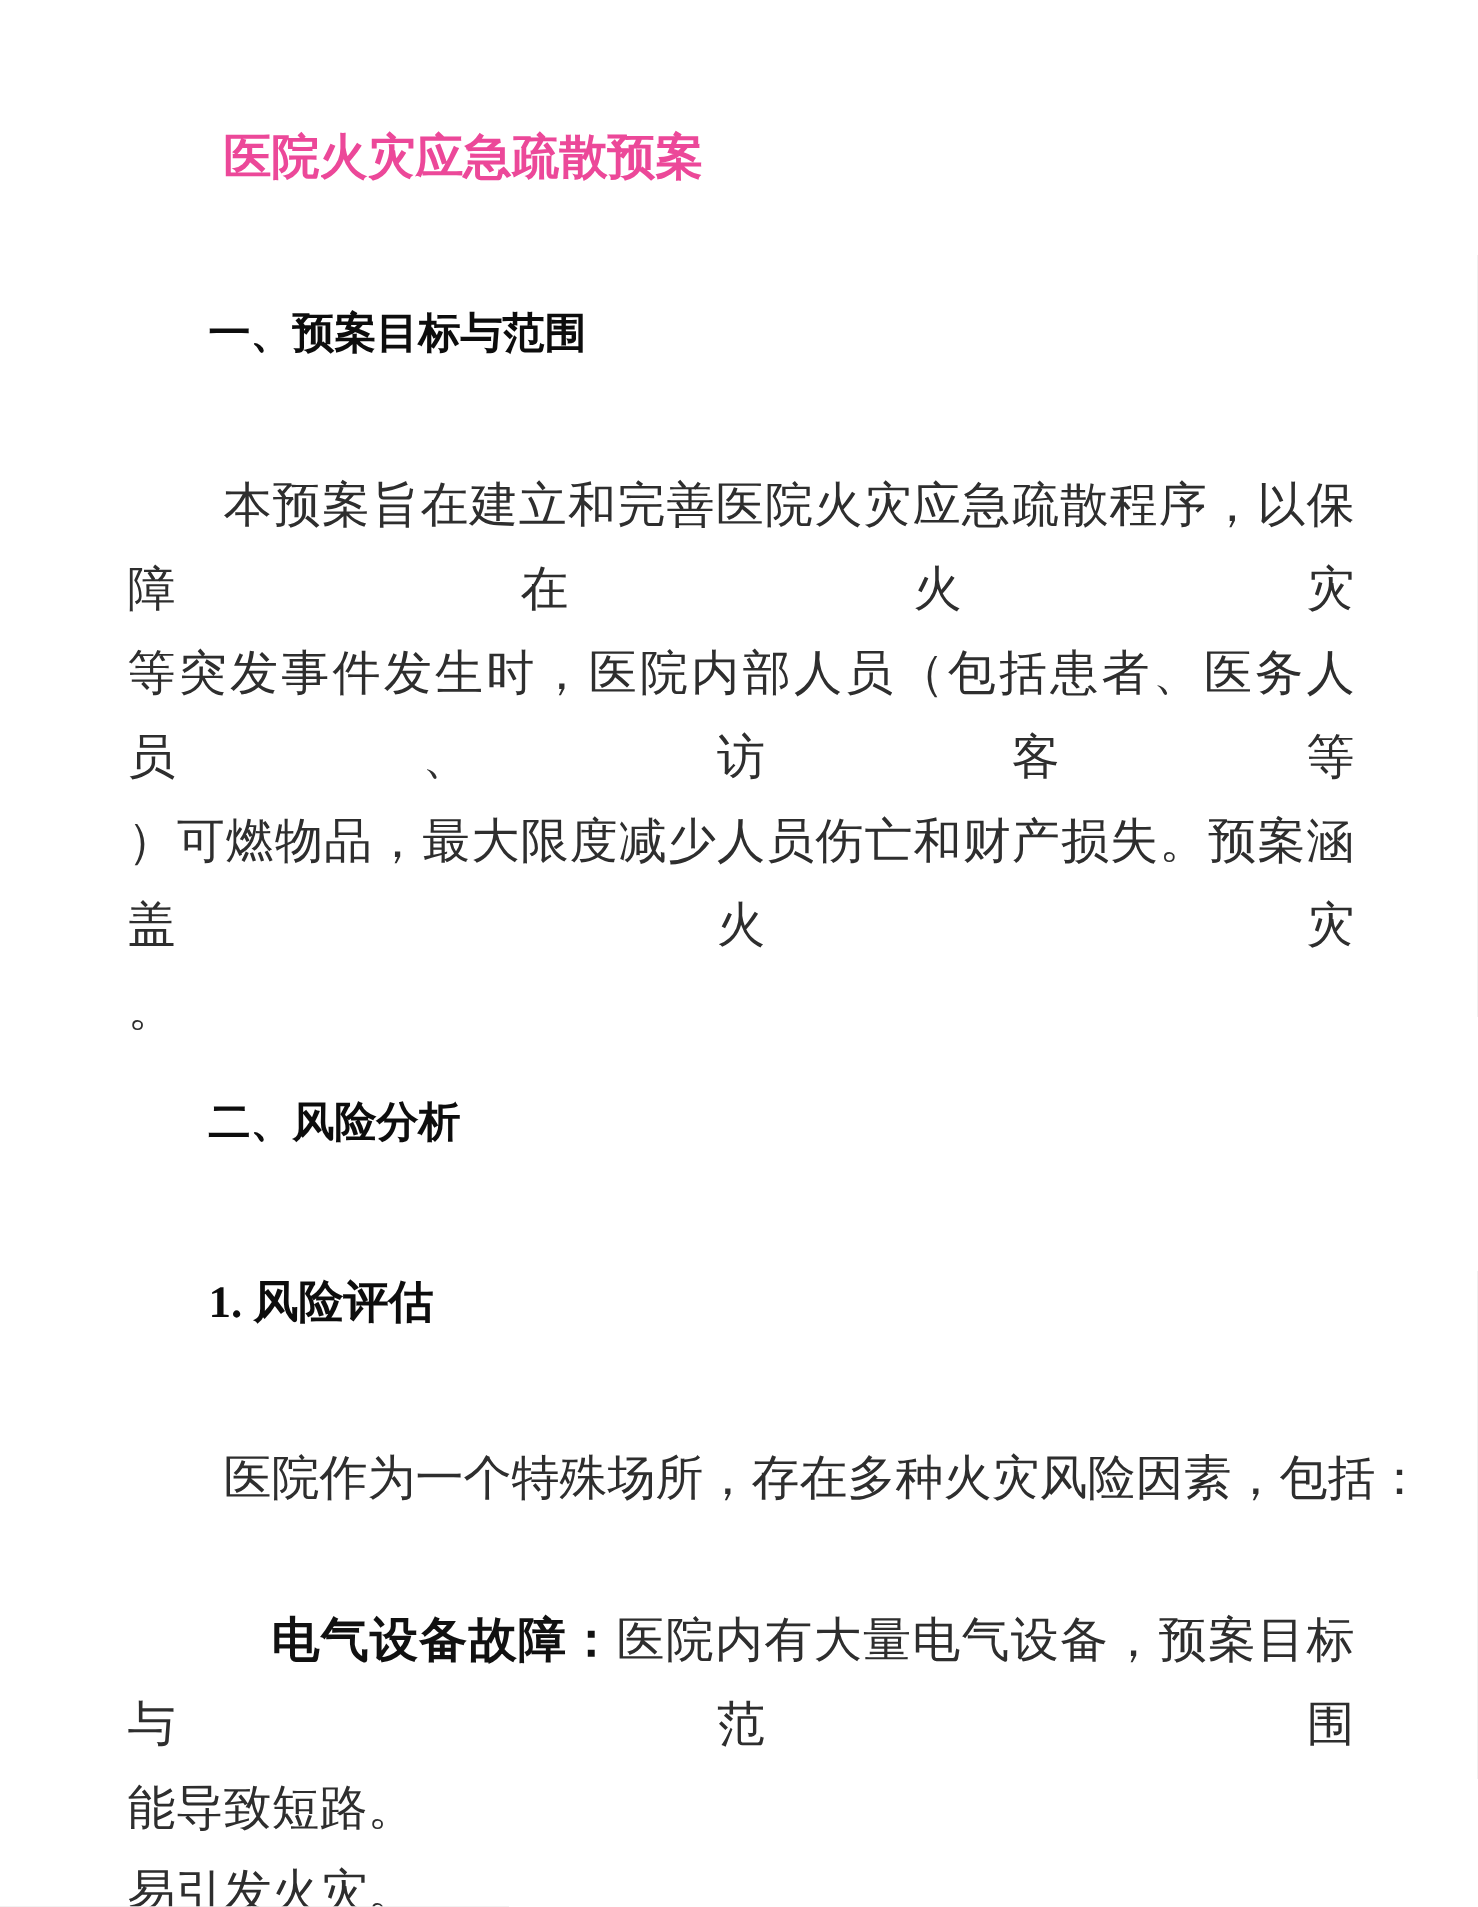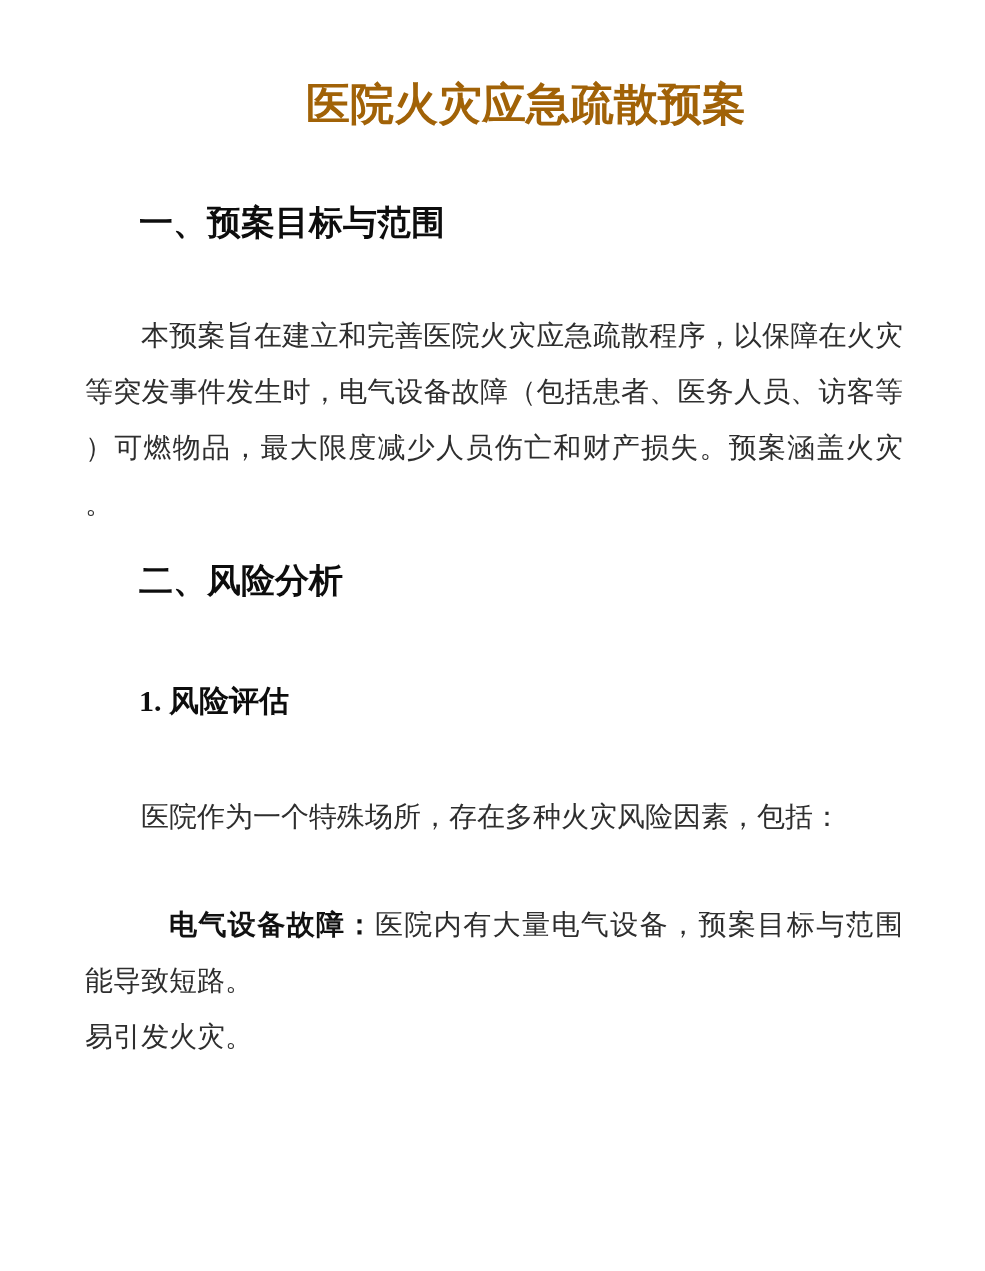--- a/index.html
+++ b/index.html
@@ -16,49 +16,48 @@
     box-sizing: border-box;
     padding: 78px 82px 0 85px;
     overflow: hidden;
     font-family: "Liberation Serif", serif;
     color: #2e2e2e;
   }
   .doc-title {
     margin: 0 0 0 64px;
     font-family: "Liberation Sans", sans-serif;
     font-weight: 700;
-    font-size: 44px;
+    font-size: 32px;
     line-height: 52px;
-    text-align: center;
-    color: #a16207;
+    color: #ec4899;
   }
   .h2 {
     margin: 0 0 0 54px;
     font-family: "Liberation Sans", sans-serif;
     font-weight: 700;
-    font-size: 34px;
+    font-size: 28px;
     line-height: 40px;
     color: #0d0d0d;
   }
   .h2-1 { margin-top: 72px; }
   .h2-2 { margin-top: 28px; }
   .h3 {
     margin: 83px 0 0 54px;
     font-family: "Liberation Serif", sans-serif;
     font-weight: 700;
     font-size: 30px;
     line-height: 36px;
     color: #0d0d0d;
   }
   .para { margin: 0; }
   .para-1 { margin-top: 66px; }
   .intro-line { margin-top: 70px; }
   .items { margin-top: 52px; }
   .bline {
-    font-size: 28px;
+    font-size: 32px;
     line-height: 56px;
     white-space: nowrap;
   }
   .ind2 { text-indent: 2em; }
   .ind3 { text-indent: 3em; }
   .just {
     white-space: normal;
     text-align: justify;
     text-align-last: justify;
   }
@@ -72,21 +71,21 @@
 <body>
 
 <div class="page">
 
   <h1 class="doc-title">医院火灾应急疏散预案</h1>
 
   <h2 class="h2 h2-1">一、预案目标与范围</h2>
 
   <div class="para para-1">
     <div class="bline ind2 just">本预案旨在建立和完善医院火灾应急疏散程序，以保障在火灾</div>
-    <div class="bline just">等突发事件发生时，电气设备故障（包括患者、医务人员、访客等</div>
+    <div class="bline just">等突发事件发生时，医院内部人员（包括患者、医务人员、访客等</div>
     <div class="bline just">）可燃物品，最大限度减少人员伤亡和财产损失。预案涵盖火灾</div>
     <div class="bline">。</div>
   </div>
 
   <h2 class="h2 h2-2">二、风险分析</h2>
 
   <h3 class="h3">1. 风险评估</h3>
 
   <div class="bline ind2 intro-line">医院作为一个特殊场所，存在多种火灾风险因素，包括：</div>
 

